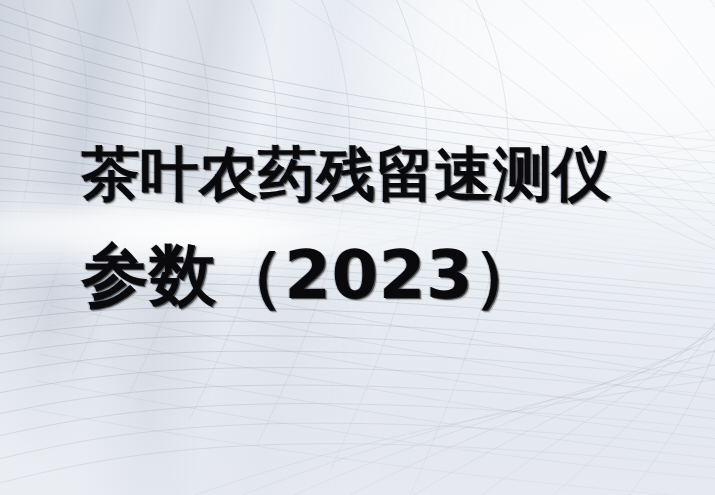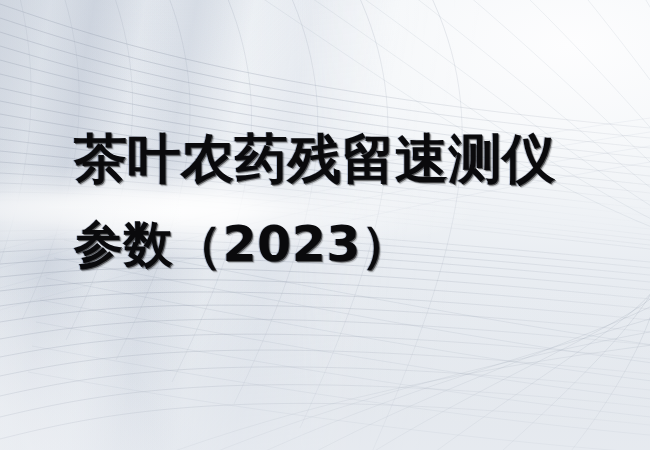--- a/index.html
+++ b/index.html
@@ -101,21 +101,21 @@
        2px 2px 1px rgba(0,0,0,0.22),
       -1px 0   0 rgba(40,60,110,0.25);
   }
 
   #title-line-1 {
     font-size: 53px;
     margin-bottom: 35px;
   }
 
   #title-line-2 {
-    font-size: 49px;
+    font-size: 61px;
   }
 </style>
 </head>
 <body>
 
 <div id="banner">
 
   <div class="bg-layer bg-sweep-tl"></div>
   <div class="bg-layer bg-folds"></div>
   <div class="bg-layer bg-sweep-bl"></div>

